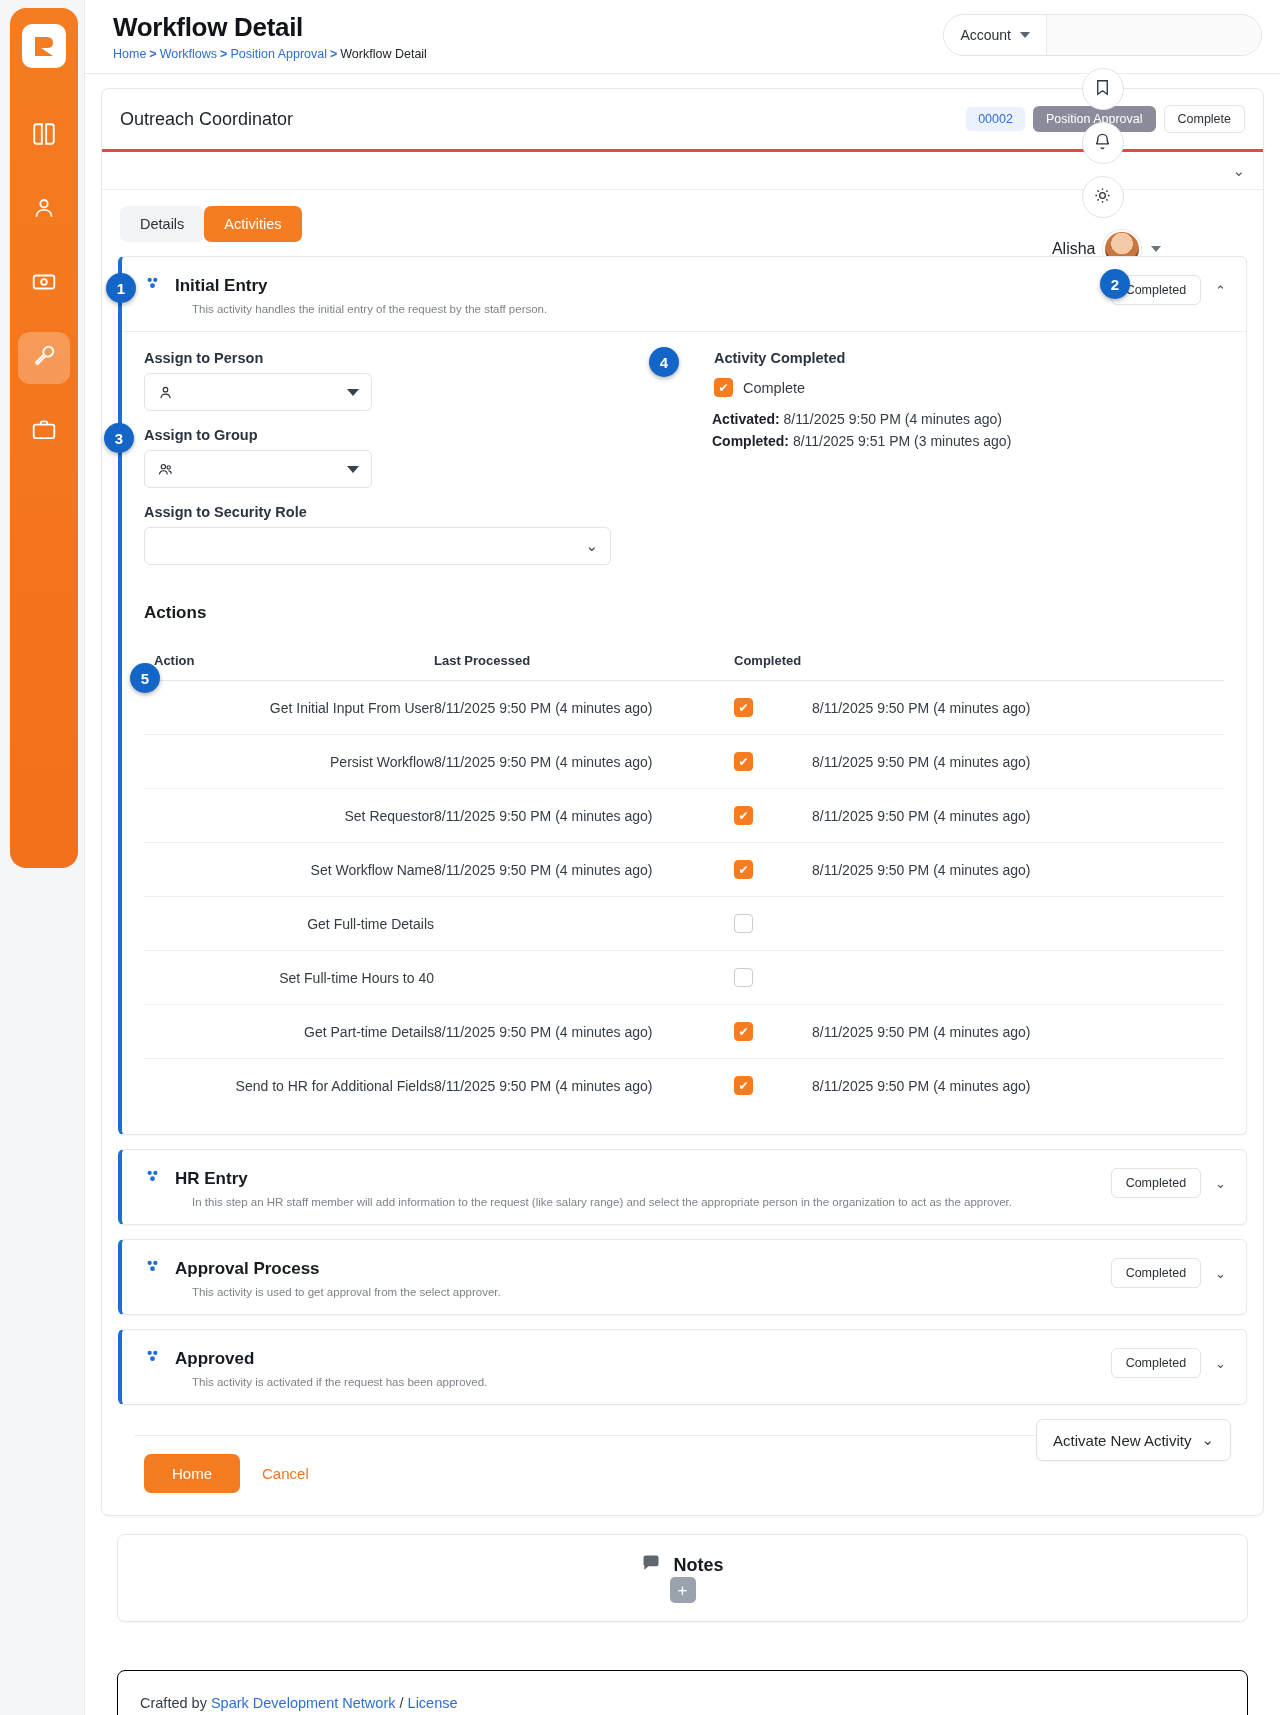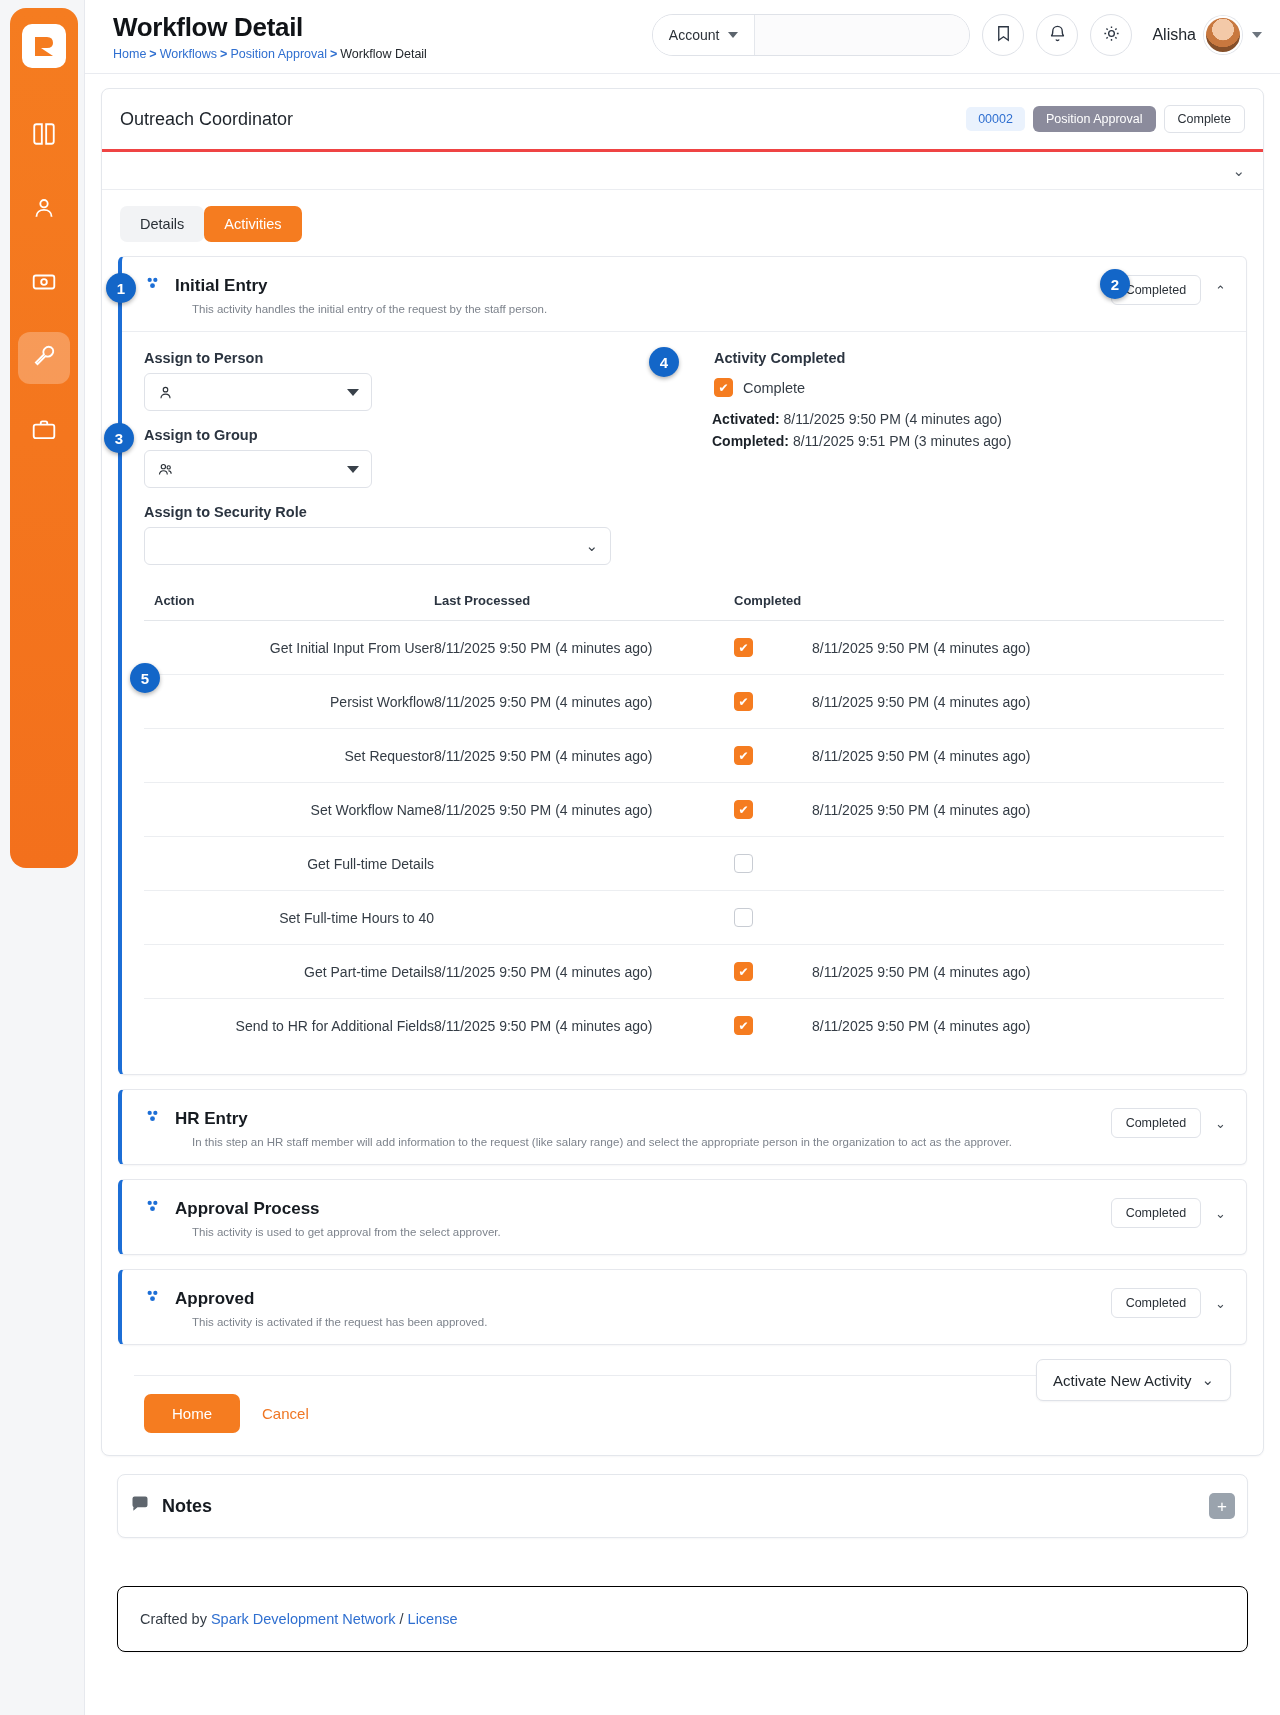--- a/index.html
+++ b/index.html
@@ -45,21 +45,21 @@
     display: flex; align-items: flex-start; padding: 12px 22px 0 28px;
     position: relative;
   }
   .title-wrap { flex: 0 0 auto; }
   #page-title { font-size: 26px; font-weight: bold; letter-spacing: -0.3px; color: #101317; }
   #breadcrumb { font-size: 12.5px; margin-top: 4px; color: #4a5159; }
   #breadcrumb a { color: #2f6fd0; text-decoration: none; }
   #breadcrumb .sep { color: #2f6fd0; margin: 0 3px; font-weight: bold; }
   #breadcrumb .cur { color: #23282d; }
 
-  .top-right { position: absolute; right: 18px; top: 14px; display: flex; align-items: center; gap: 12px; }
+  .top-right { position: absolute; right: 18px; top: 14px; display: flex; align-items: center; gap: 12px; flex-direction: column; }
   .search-group {
     display: flex; align-items: stretch;
     border: 1px solid #dfe2e8; border-radius: 22px; height: 42px; overflow: hidden;
     background: #fdfdfe;
   }
   .acct-select {
     display: flex; align-items: center; gap: 9px;
     padding: 0 16px; font-size: 14px; color: #2b3138;
     border-right: 1px solid #e4e7ec; background: #fff;
   }
@@ -212,20 +212,21 @@
   }
   .btn-cancel { color: #ef7623; font-size: 15px; background: none; border: none; }
 
   
   .notes-card {
     margin: 18px 16px 0 16px; background: #fff;
     border: 1px solid #e4e7ec; border-radius: 8px;
     display: flex; align-items: center; justify-content: space-between;
     padding: 18px 12px;
     box-shadow: 0 1px 2px rgba(16,24,40,0.04);
+    flex-direction: column;
   }
   .notes-left { display: flex; align-items: center; gap: 12px; }
   .notes-left svg { width: 20px; height: 20px; fill: #5f666e; }
   .notes-title { font-size: 18px; font-weight: bold; color: #161b21; }
   .add-btn {
     width: 26px; height: 26px; border-radius: 5px; background: #9aa3ad;
     color: #fff; display: flex; align-items: center; justify-content: center;
     font-size: 17px; line-height: 1;
   }
 
@@ -436,20 +437,21 @@
                 <span>8/11/2025 9:50 PM (4 minutes ago)</span>
               </div>
               <div class="ts" style="margin-left:38px; margin-top:6px;">
                 <b>Completed:</b>
                 <span>8/11/2025 9:51 PM (3 minutes ago)</span>
               </div>
             </div>
           </div>
 
           <div class="actions-wrap">
+            <div class="actions-h">Actions</div>
             <div class="callout" style="left:8px; top:76px;">5</div>
             <table class="actions">
               <thead>
                 <tr>
                   <th class="c-action">Action</th>
                   <th class="c-proc">Last Processed</th>
                   <th class="c-cb">Completed</th>
                   <th></th>
                 </tr>
               </thead>

